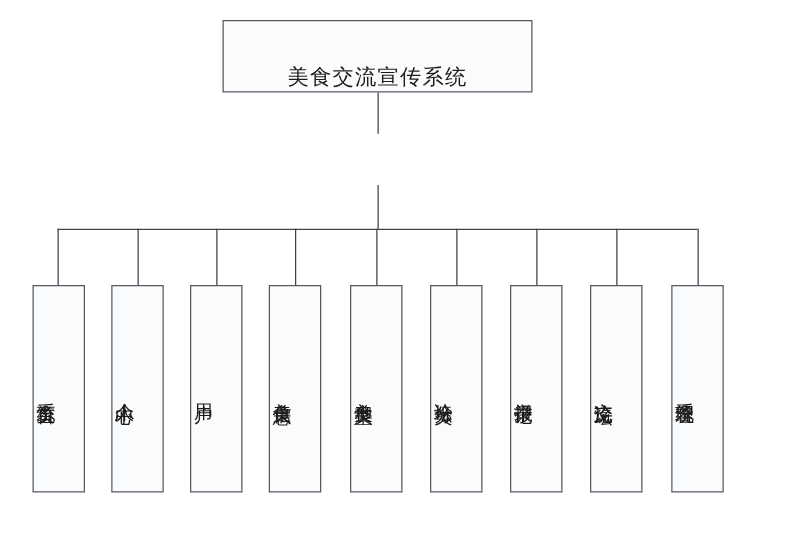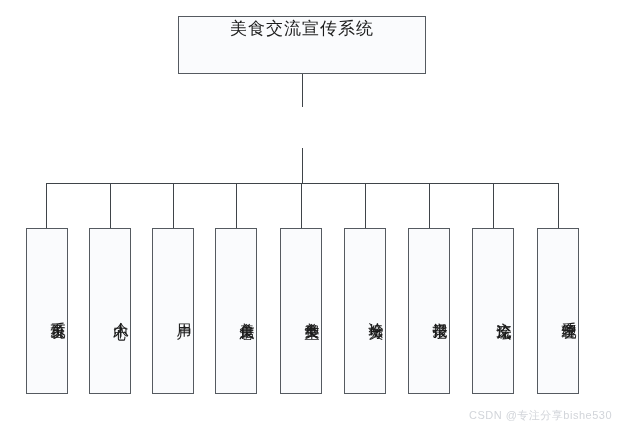--- a/index.html
+++ b/index.html
@@ -17,21 +17,21 @@
     position: relative;
     width: 630px;
     height: 431px;
   }
   .node {
     position: absolute;
     box-sizing: border-box;
     background: #fafbfd;
     border: 1px solid #555a60;
     display: flex;
-    align-items: flex-start;
+    align-items: flex-end;
     justify-content: center;
     color: #1b1b1b;
   }
   .node.root {
     left: 178px;
     top: 16px;
     width: 248px;
     height: 58px;
     font-size: 17px;
     letter-spacing: 1px;
@@ -123,15 +123,14 @@
   <div class="node leaf" style="left:408px;">
     <span class="leaf-label">举报记录</span>
   </div>
   <div class="node leaf" style="left:472px;">
     <span class="leaf-label">交流论坛</span>
   </div>
   <div class="node leaf" style="left:537px;">
     <span class="leaf-label">系统管理</span>
   </div>
 
-  <div id="watermark">CSDN @专注分享bishe530</div>
 
 </div>
 
 </body></html>

